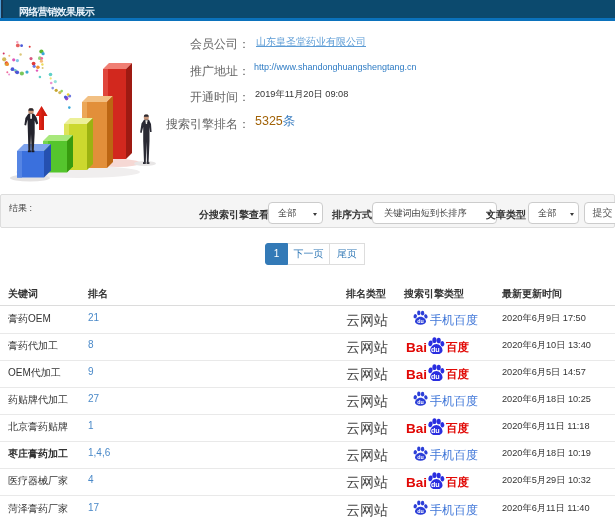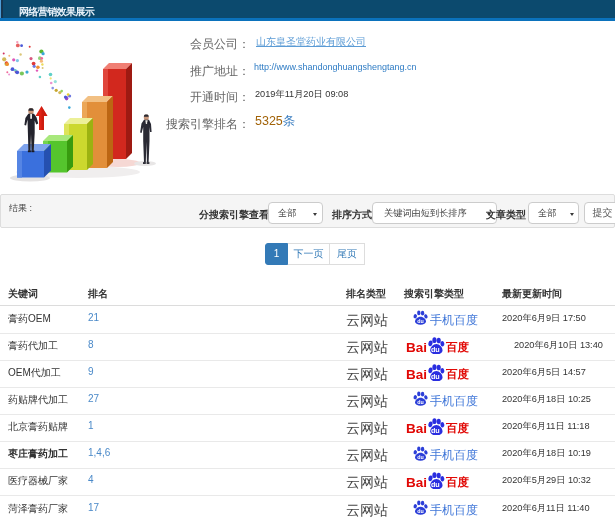--- a/index.html
+++ b/index.html
@@ -180,21 +180,21 @@
     <ellipse cx="9.3" cy="4.6" rx="2.7" ry="3.7" fill="#2c3fd8"></ellipse>
     <ellipse cx="15.3" cy="5" rx="2.7" ry="3.7" fill="#2c3fd8"></ellipse>
     <ellipse cx="20.6" cy="10.2" rx="2.6" ry="3.4" fill="#2c3fd8" transform="rotate(-16 20.6 10.2)"></ellipse>
     <path d="M12,10.8 C7.2,10.8 3.2,14.8 3.2,18.4 C3.2,21.7 7,23.5 12,23.5 C17,23.5 20.8,21.7 20.8,18.4 C20.8,14.8 16.8,10.8 12,10.8 Z" fill="#2c3fd8"></path>
     <text x="6.7" y="21.2" font-family="Liberation Sans" font-size="8.5" font-weight="bold" fill="#fff">du</text>
   </svg>
 <div class="a mbt" style="top:312px;">手机百度</div>
 <div class="a kw" style="top:339px;">膏药代加工</div>
 <div class="a rk" style="top:339px;">8</div>
 <div class="a yw" style="top:339px;">云网站</div>
-<div class="a dt" style="top:339px;margin-left:12px;">2020年6月10日 13:40</div>
+<div class="a dt" style="top:339px;">2020年6月10日 13:40</div>
 <svg class="a" style="left:406px;top:336px;" width="66" height="18" viewBox="0 0 66 18">
     <text x="0" y="15.5" font-family="Liberation Sans" font-size="13.5" font-weight="bold" fill="#e10805">Bai</text>
     <g transform="translate(21,0.5) scale(0.76)">
       <ellipse cx="4.6" cy="9" rx="2.7" ry="3.8" fill="#2a2ee0" transform="rotate(14 4.6 9)"></ellipse>
       <ellipse cx="9.8" cy="4.8" rx="2.7" ry="3.7" fill="#2a2ee0"></ellipse>
       <ellipse cx="15.4" cy="5.2" rx="2.7" ry="3.7" fill="#2a2ee0"></ellipse>
       <ellipse cx="20.2" cy="9.6" rx="2.6" ry="3.6" fill="#2a2ee0" transform="rotate(-14 20.2 9.6)"></ellipse>
       <path d="M12.3,9.8 C8.2,9.8 4.2,14.2 4.2,18.2 C4.2,21.8 7.6,23.6 12.3,23.6 C17,23.6 20.4,21.8 20.4,18.2 C20.4,14.2 16.4,9.8 12.3,9.8 Z" fill="#2a2ee0"></path>
       <text x="5.2" y="21" font-family="Liberation Sans" font-size="9.5" font-weight="bold" fill="#fff">du</text>
     </g>

